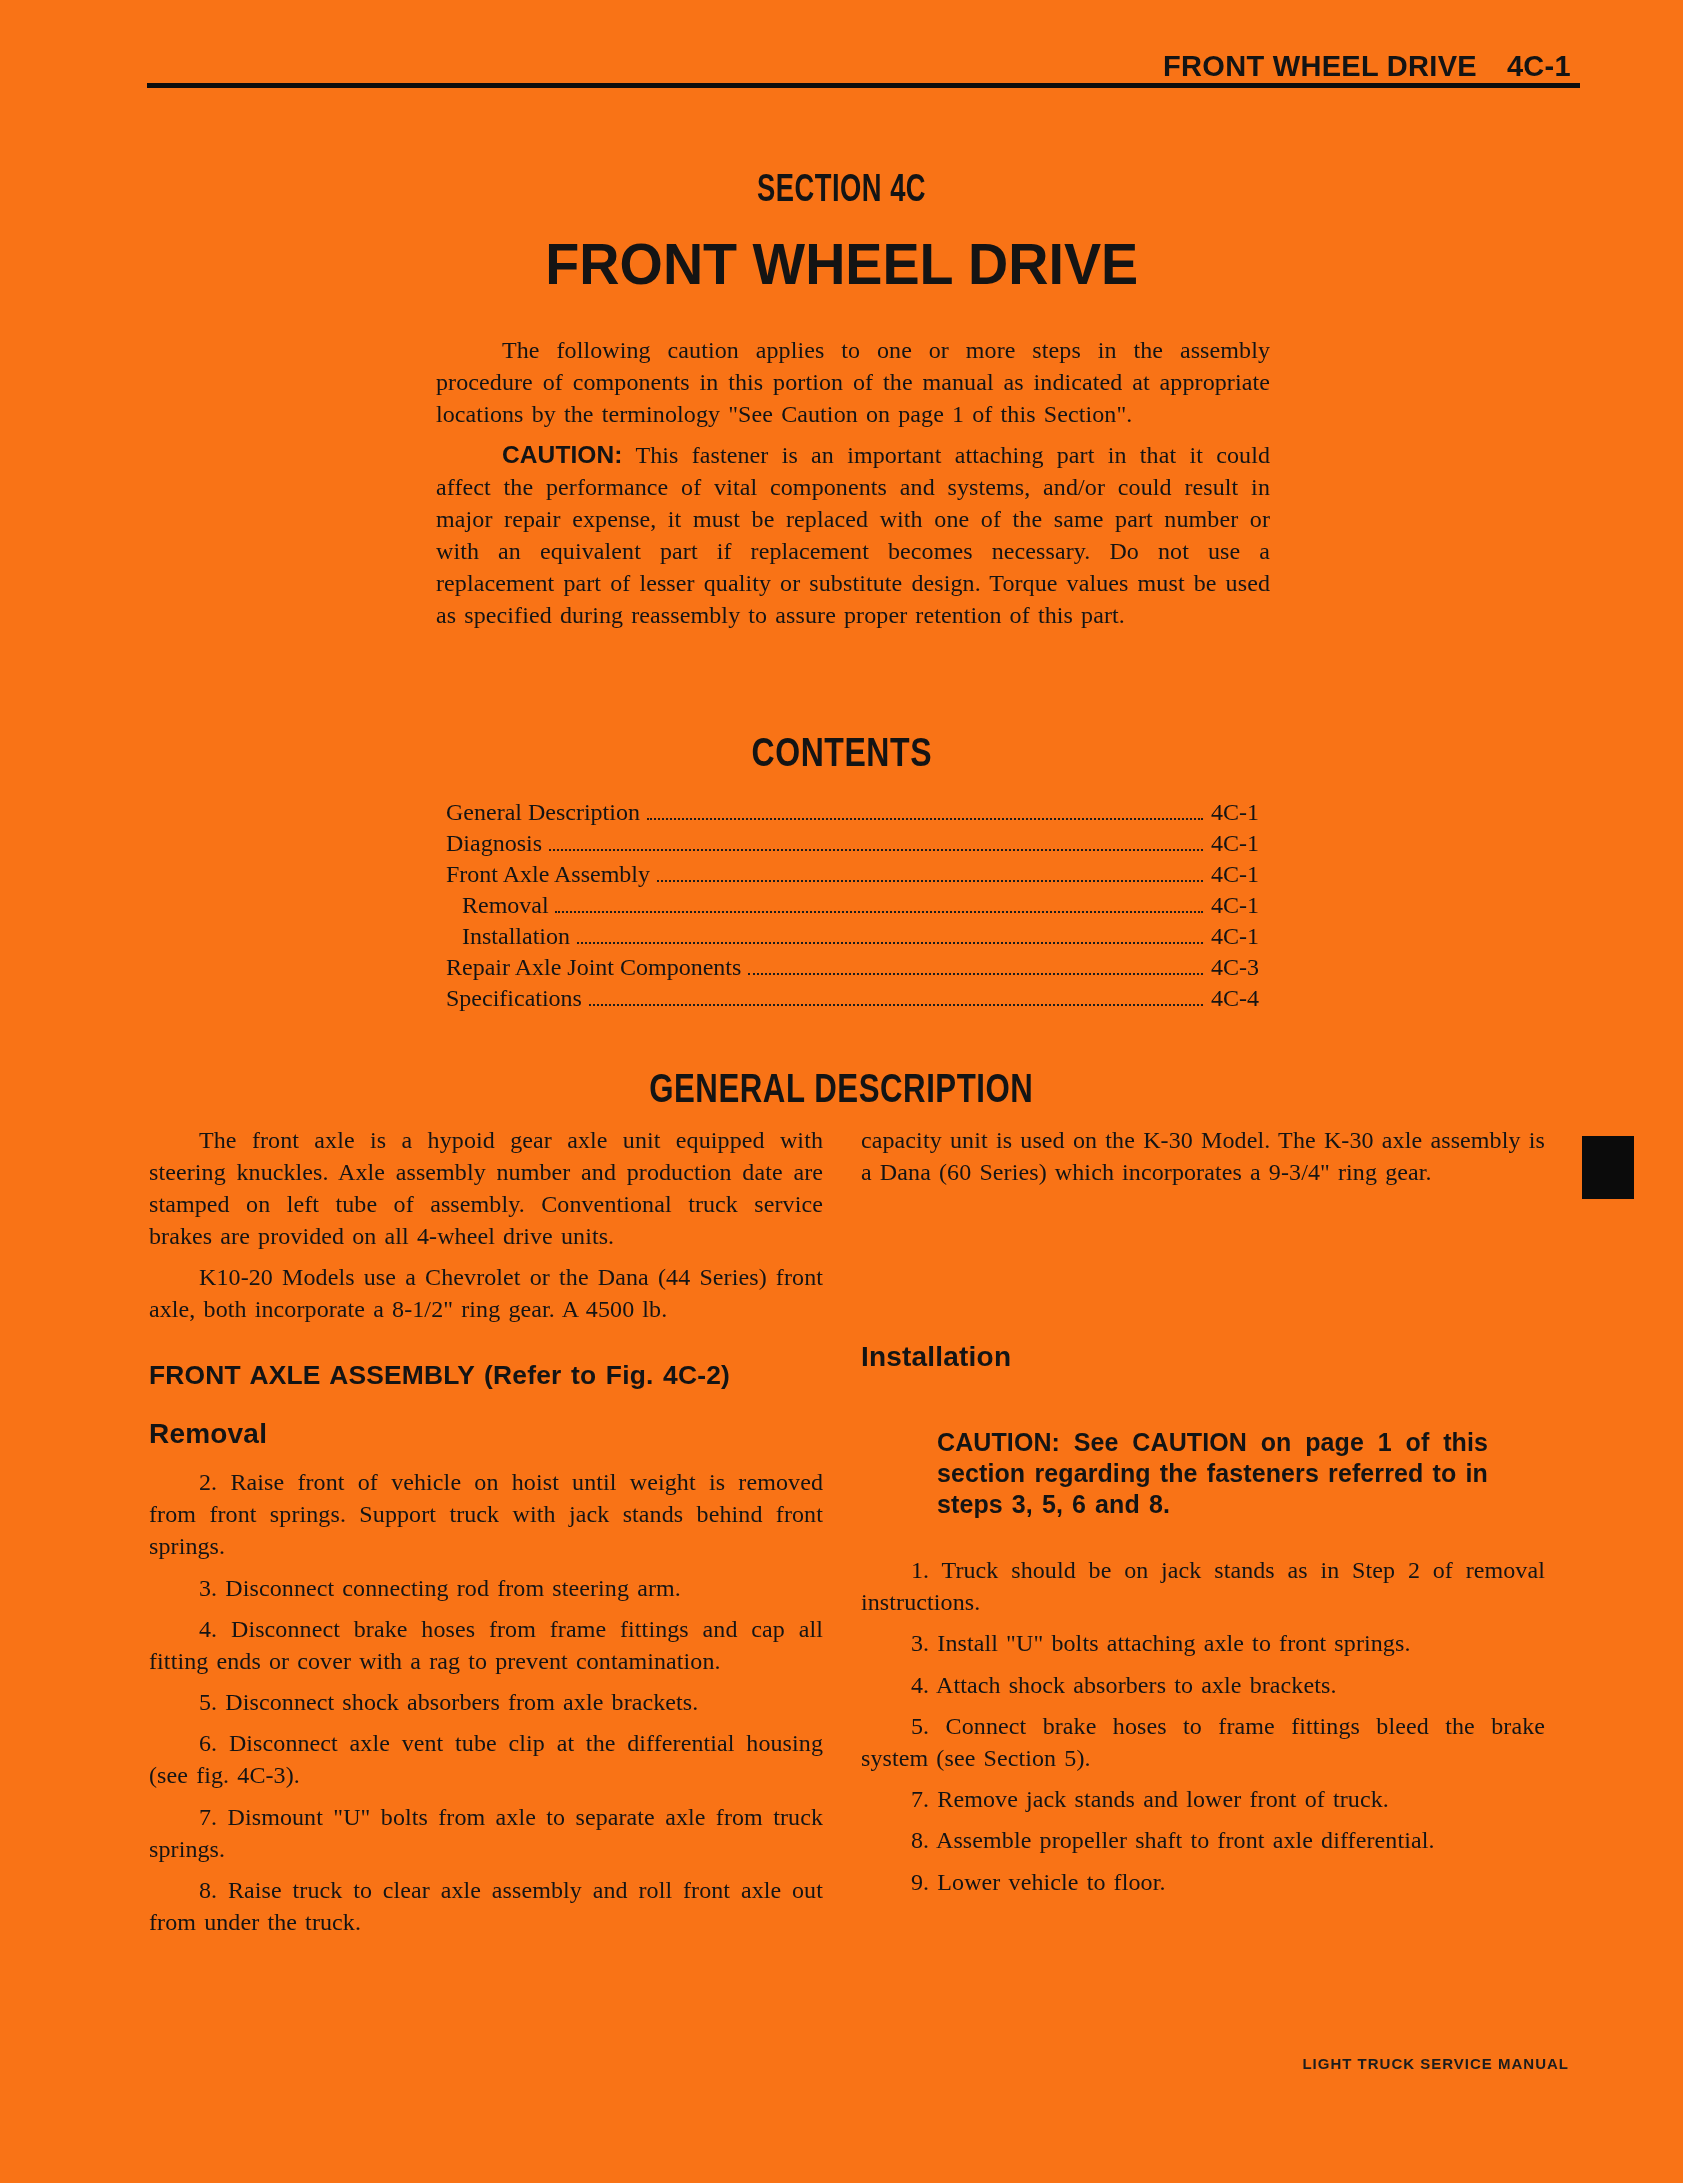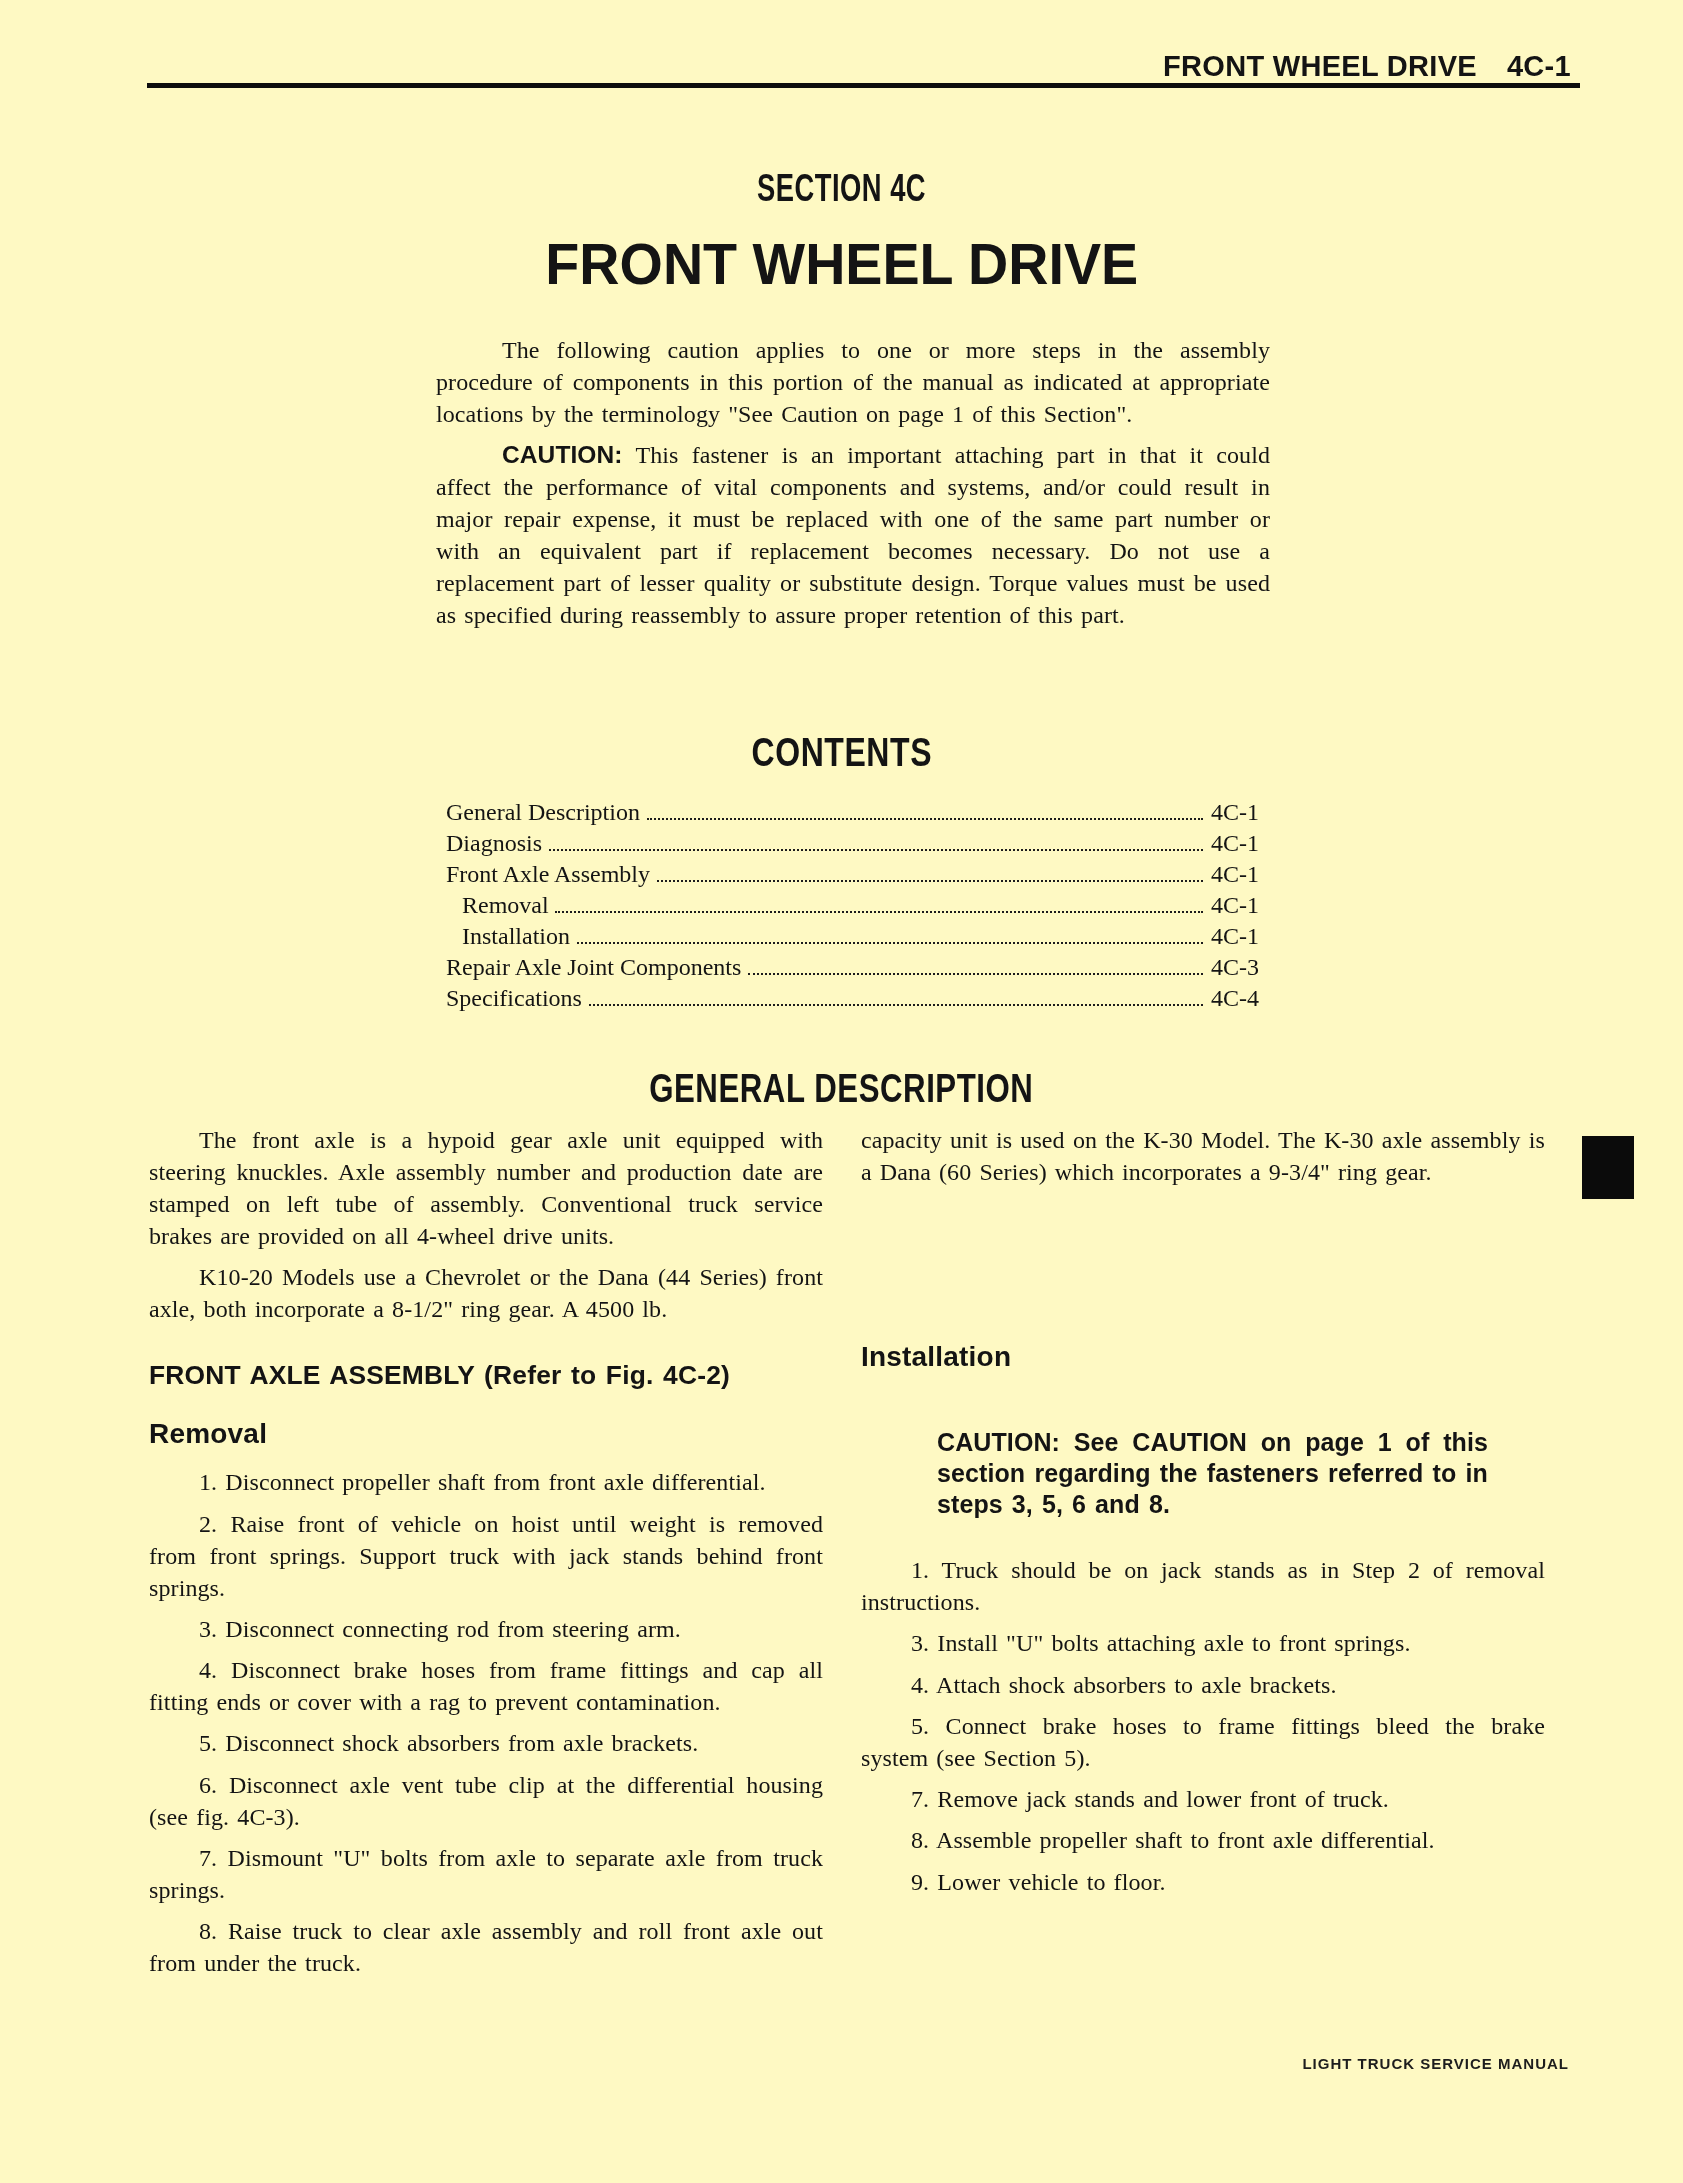--- a/index.html
+++ b/index.html
@@ -1,21 +1,21 @@
 <!DOCTYPE html>
 <html style="font-size:10.6px"><head>
 <meta charset="utf-8">
 <style>
   html, body { margin: 0; padding: 0; background: #e8e8e6; }
   .page {
     position: relative;
     width: 1683px;
     height: 2183px;
     margin: 0 auto;
-    background: #fef9c3;
+    background: #f97316;
     color: #141414;
     font-family: "Liberation Serif", "DejaVu Serif", serif;
     overflow: hidden;
   }
   
   .running-head {
     position: absolute;
     top: 50px;
     right: 112px;
     font-family: "Liberation Sans", "DejaVu Sans", sans-serif;
@@ -225,21 +225,20 @@
   <div class="columns body-text">
 
     <div class="col col-left">
       <p class="body-p first-p">The front axle is a hypoid gear axle unit equipped with steering knuckles. Axle assembly number and production date are stamped on left tube of assembly. Conventional truck service brakes are provided on all 4-wheel drive units.</p>
       <p class="body-p second-p">K10-20 Models use a Chevrolet or the Dana (44 Series) front axle, both incorporate a 8-1/2" ring gear. A 4500 lb.</p>
 
       <h3 class="sub-head">FRONT AXLE ASSEMBLY (Refer to Fig. 4C-2)</h3>
       <h4 class="minor-head">Removal</h4>
 
       <div class="steps">
-        <p>1. Disconnect propeller shaft from front axle differential.</p>
         <p>2. Raise front of vehicle on hoist until weight is removed from front springs. Support truck with jack stands behind front springs.</p>
         <p>3. Disconnect connecting rod from steering arm.</p>
         <p>4. Disconnect brake hoses from frame fittings and cap all fitting ends or cover with a rag to prevent contamination.</p>
         <p>5. Disconnect shock absorbers from axle brackets.</p>
         <p>6. Disconnect axle vent tube clip at the differential housing (see fig. 4C-3).</p>
         <p>7. Dismount "U" bolts from axle to separate axle from truck springs.</p>
         <p>8. Raise truck to clear axle assembly and roll front axle out from under the truck.</p>
       </div>
     </div>
 

